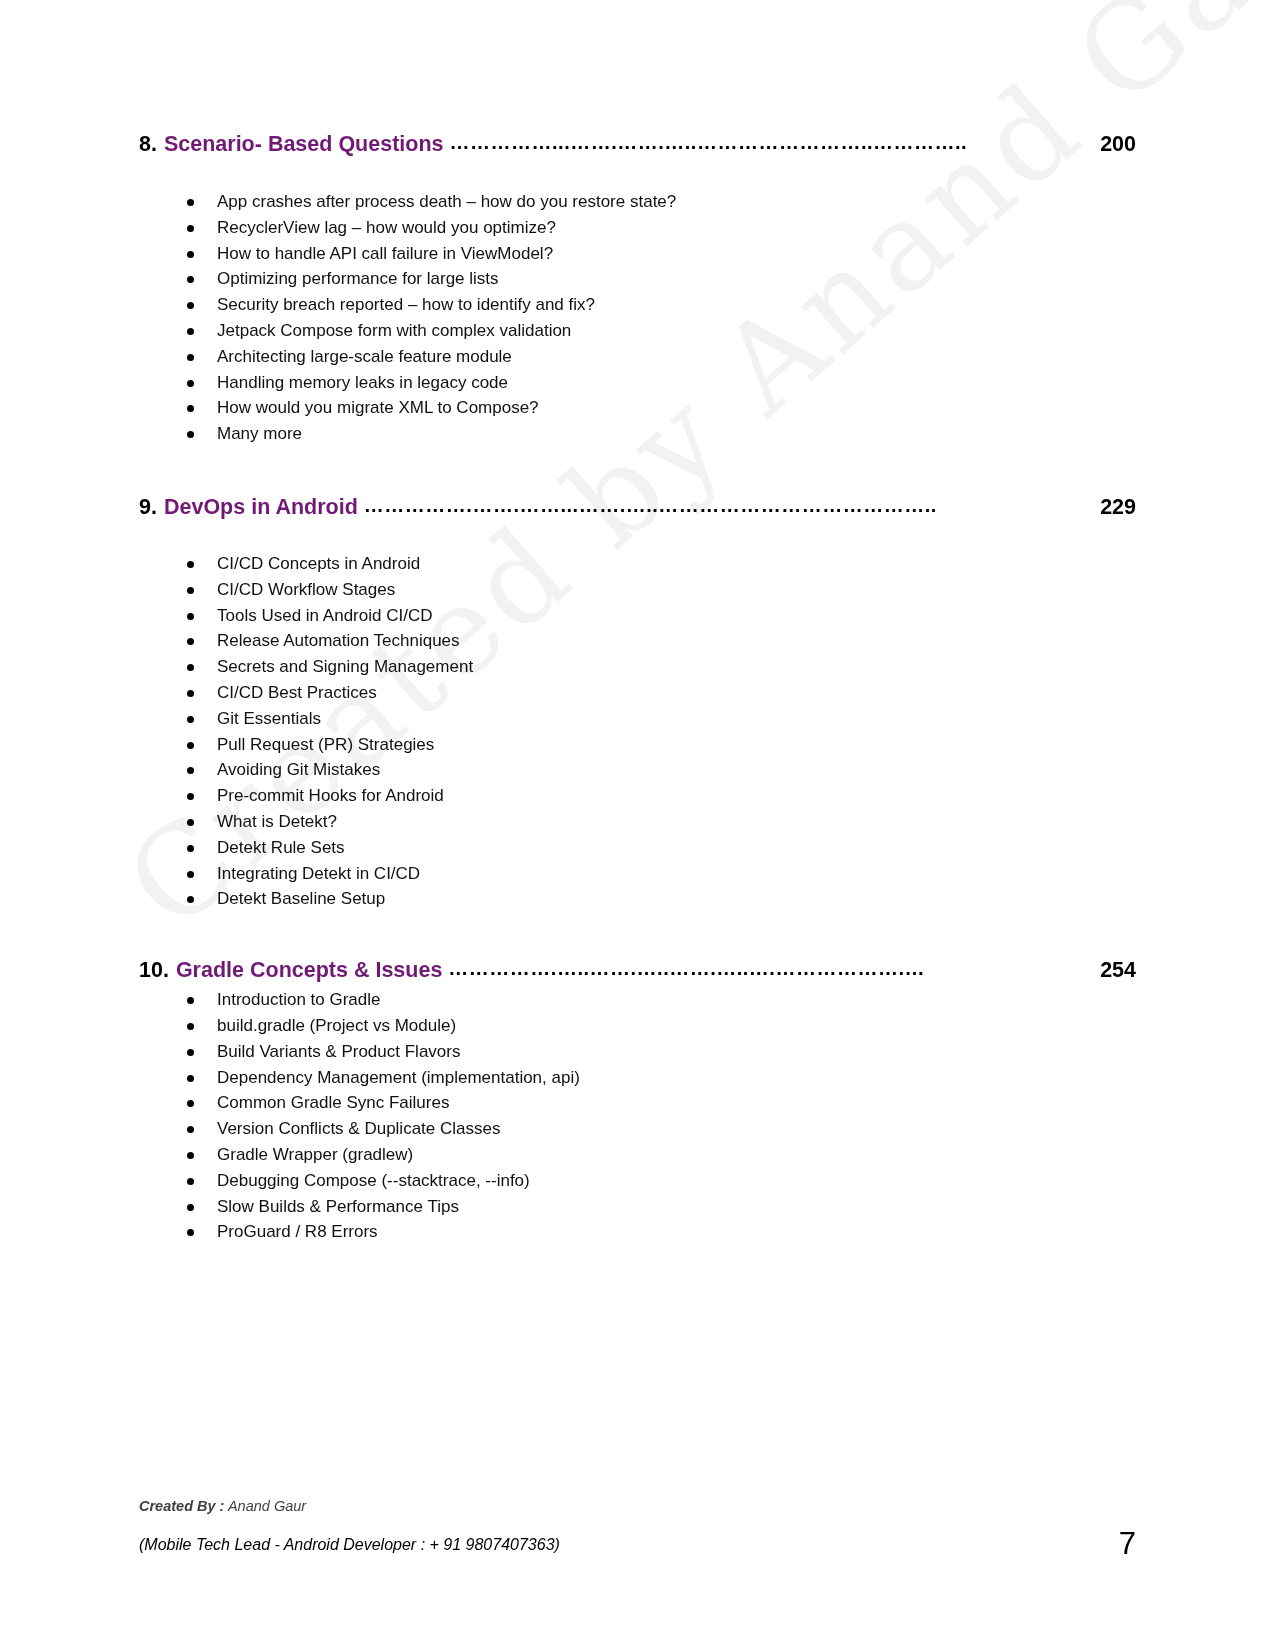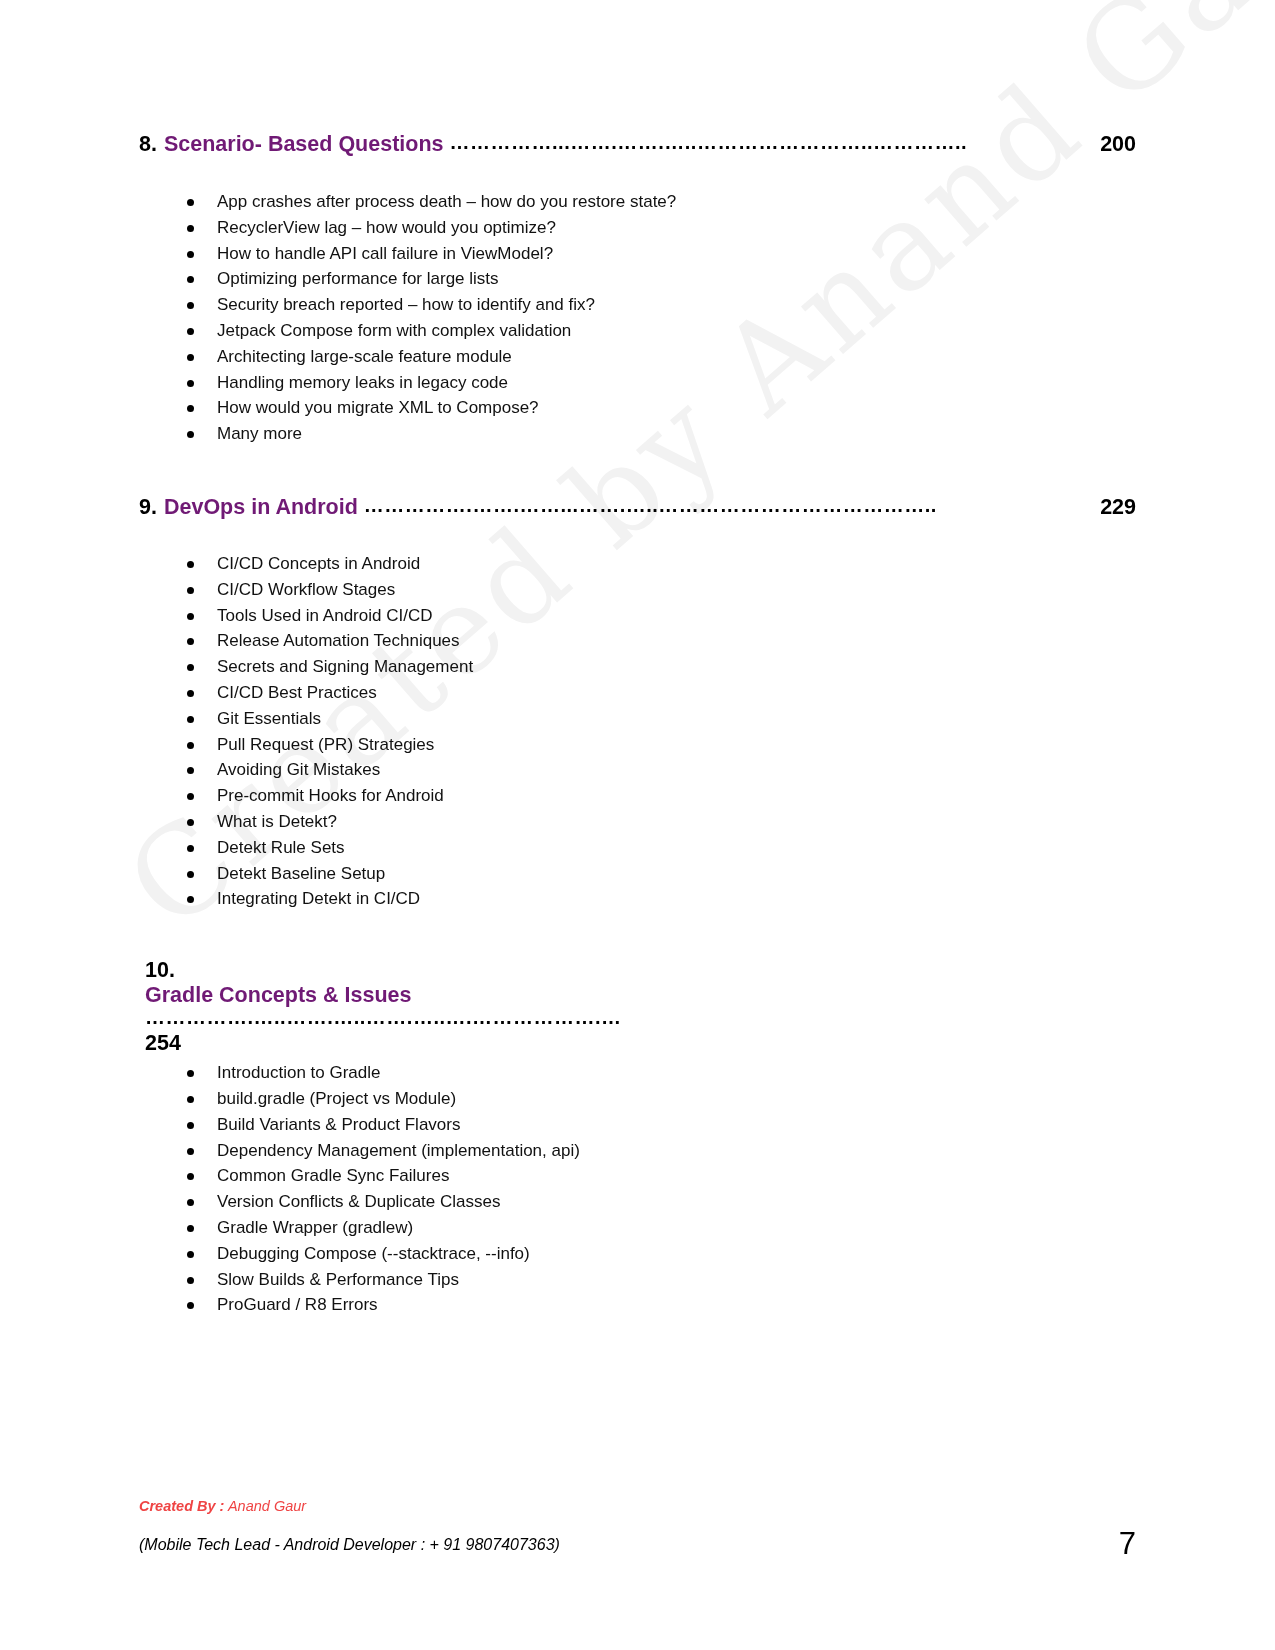--- a/index.html
+++ b/index.html
@@ -118,21 +118,21 @@
   .footer {
     position: absolute;
     left: 139px;
     right: 139px;
     bottom: 96px;
     z-index: 3;
   }
   .footer-line1 {
     font-size: 14.5px;
     font-style: italic;
-    color: #ef4444;
+    color: #404040;
   }
   .footer-line1 b { font-style: italic; font-weight: bold; }
   .footer-line2 {
     margin-top: 22px;
     font-size: 16px;
     font-style: italic;
     color: #000;
   }
   .page-number {
     position: absolute;
@@ -187,25 +187,25 @@
       <li>Tools Used in Android CI/CD</li>
       <li>Release Automation Techniques</li>
       <li>Secrets and Signing Management</li>
       <li>CI/CD Best Practices</li>
       <li>Git Essentials</li>
       <li>Pull Request (PR) Strategies</li>
       <li>Avoiding Git Mistakes</li>
       <li>Pre-commit Hooks for Android</li>
       <li>What is Detekt?</li>
       <li>Detekt Rule Sets</li>
+      <li>Integrating Detekt in CI/CD</li>
       <li>Detekt Baseline Setup</li>
-      <li>Integrating Detekt in CI/CD</li>
     </ul>
 
-    <div class="toc-entry" style="margin-top:46px;flex-direction:column;">
+    <div class="toc-entry" style="margin-top:46px;">
       <span class="toc-num">10.</span>
       <span class="toc-title">Gradle Concepts &amp; Issues</span>
       <span class="toc-leader">…………….…..…….…..…….…..….……………….…</span>
       <span class="toc-page">254</span>
     </div>
 
     <ul class="bullets" style="margin-top:4px;">
       <li>Introduction to Gradle</li>
       <li>build.gradle (Project vs Module)</li>
       <li>Build Variants &amp; Product Flavors</li>

